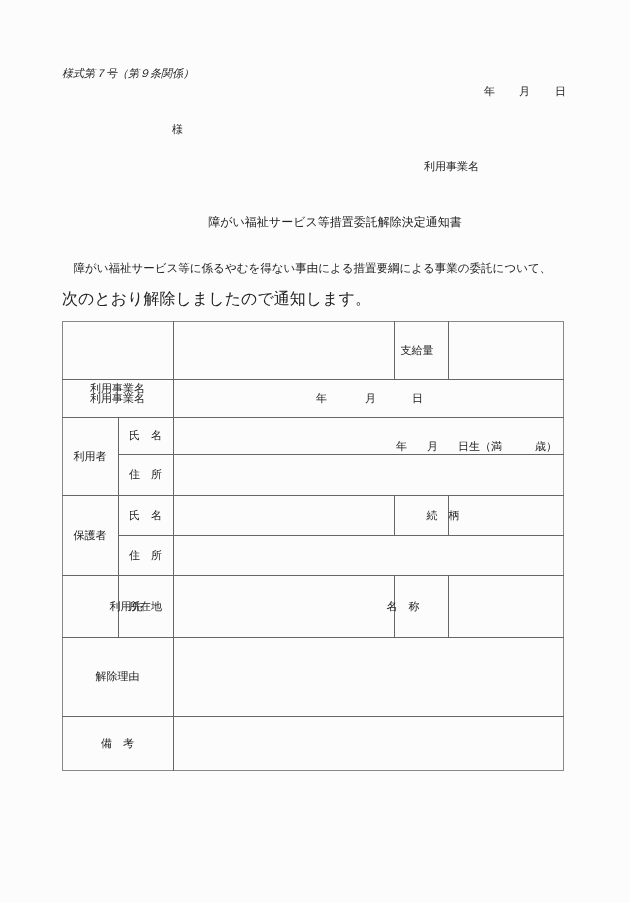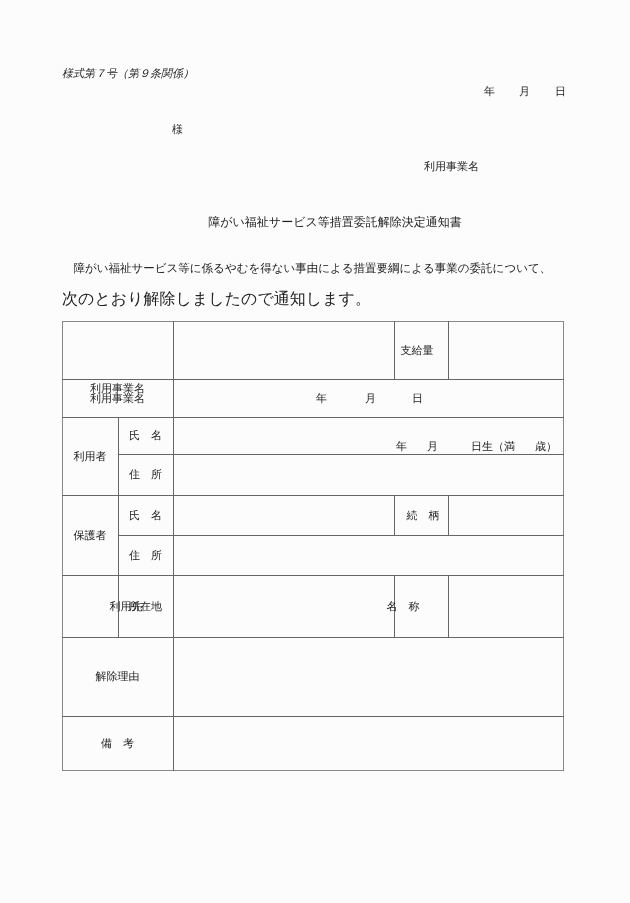--- a/index.html
+++ b/index.html
@@ -58,30 +58,30 @@
     <span class="abs" style="left:142px;top:11px;">年</span>
     <span class="abs" style="left:191px;top:11px;">月</span>
     <span class="abs" style="left:238px;top:11px;">日</span>
   </div>
 
   <div class="cell-label" style="left:62px;top:417px;width:56px;height:78px;">利用者</div>
   <div class="cell-label" style="left:118px;top:417px;width:55px;height:37px;">氏　名</div>
   <div class="field" style="left:174px;top:418px;width:389px;height:36px;">
     <span class="abs" style="left:222px;top:21px;">年</span>
     <span class="abs" style="left:253px;top:21px;">月</span>
-    <span class="abs" style="left:297px;top:21px;">日生（満</span>
+    <span class="abs" style="left:284px;top:21px;">日生（満</span>
     <span class="abs" style="left:361px;top:21px;">歳）</span>
   </div>
   <div class="cell-label" style="left:118px;top:454px;width:55px;height:41px;">住　所</div>
   <div class="field" style="left:174px;top:455px;width:389px;height:40px;"></div>
 
   <div class="cell-label" style="left:62px;top:495px;width:56px;height:80px;">保護者</div>
   <div class="cell-label" style="left:118px;top:495px;width:55px;height:40px;">氏　名</div>
   <div class="field" style="left:174px;top:496px;width:220px;height:39px;"></div>
-  <div class="cell-label" style="left:396px;top:495px;width:54px;height:40px;">続　柄</div>
+  <div class="cell-label" style="left:416px;top:495px;width:54px;height:40px;">続　柄</div>
   <div class="field" style="left:449px;top:496px;width:114px;height:39px;"></div>
   <div class="cell-label" style="left:118px;top:535px;width:55px;height:40px;">住　所</div>
   <div class="field" style="left:174px;top:536px;width:389px;height:39px;"></div>
 
   <div class="cell-label" style="left:62px;top:575px;width:56px;height:62px;margin-left:36px;">利用先</div>
   <div class="cell-label" style="left:118px;top:575px;width:55px;height:62px;">所在地</div>
   <div class="field" style="left:174px;top:576px;width:220px;height:61px;"></div>
   <div class="cell-label" style="left:376px;top:575px;width:54px;height:62px;">名　称</div>
   <div class="field" style="left:449px;top:576px;width:114px;height:61px;"></div>
 

